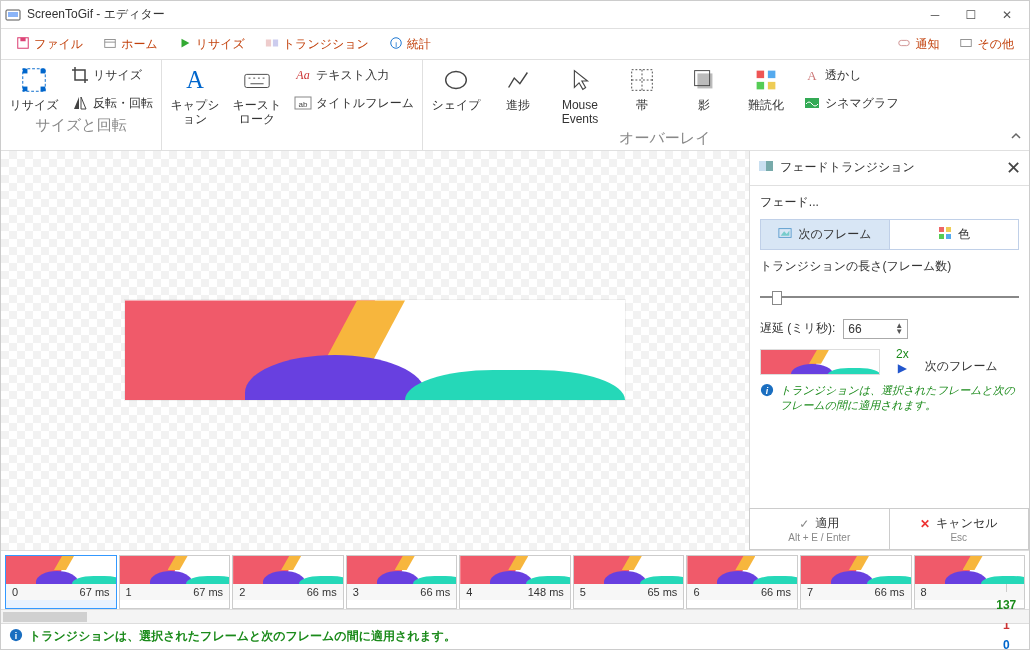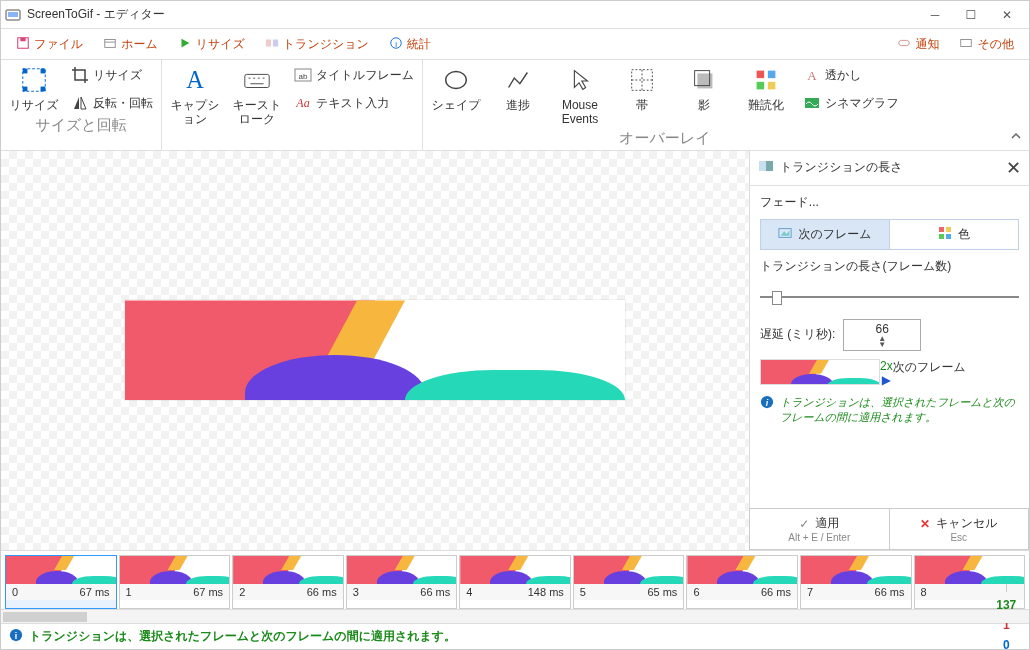--- a/index.html
+++ b/index.html
@@ -35,22 +35,22 @@
 .panel-header .close { margin-left: auto; font-size: 18px; cursor: pointer; color: #444;}
 .panel-body { padding: 8px 10px; flex: 1; display: flex; flex-direction: column; gap: 8px;}
 .tabset { display: flex; border: 1px solid #c0d0e8;}
 .tab { flex: 1; padding: 6px 4px; display:flex; align-items:center; justify-content:center; gap:6px; cursor:pointer; font-size:12px;}
 .tab.active { background: #d8e6f5;}
 .slider-wrap { padding: 4px 0;}
 .slider-track { width: 100%; height: 20px; position: relative;}
 .slider-line { position:absolute; left:0; right:0; top:9px; height:2px; background:#888;}
 .slider-thumb { position:absolute; left:12px; top:4px; width:10px; height:14px; background:#fff; border:1px solid #888;}
 .delay-row { display:flex; align-items:center; gap:8px;}
-.spinner { display:flex; align-items:center; border:1px solid #aaa; padding:2px 4px; width:78px; justify-content:space-between;flex-direction:column;}
-.preview-row { display:flex; align-items:flex-start; gap:0;}
+.spinner { display:flex; align-items:center; border:1px solid #aaa; padding:2px 4px; width:65px; justify-content:space-between;}
+.preview-row { display:flex; align-items:flex-end; gap:16px;}
 .mini-preview { width:120px; height:26px; position:relative; overflow:hidden; border:1px solid #ddd;}
 .mini-preview .shape-red{width:60px;height:26px;}
 .mini-preview .shape-orange{left:48px;width:20px;height:14px;}
 .mini-preview .shape-purple{left:30px;top:14px;width:42px;height:12px;}
 .mini-preview .shape-teal{left:66px;top:18px;width:54px;height:8px;}
 .info-row { display:flex; gap:6px; color:#1a8a1a; font-style:italic; font-size:11px; align-items:flex-start;}
 .panel-footer { display:flex; border-top:1px solid #ddd;}
 .panel-footer .fbtn { flex:1; display:flex; flex-direction:column; align-items:center; padding:6px 4px; border:1px solid #ccc; margin:-1px 0 0 -1px; cursor:pointer;}
 .fbtn .top { display:flex; align-items:center; gap:6px; font-size:12px;}
 .fbtn .sub { font-size:10px; color:#888;}
@@ -198,32 +198,32 @@
                 <line x1="17" y1="14" x2="19" y2="14" stroke="#444"></line>
                 <line x1="22" y1="14" x2="24" y2="14" stroke="#444"></line>
                 <line x1="9" y1="20" x2="23" y2="20" stroke="#444"></line>
               </svg>
             </span>
           <span>キーストローク</span>
         </div>
         <div style="display:flex;flex-direction:column;gap:6px;">
           <div class="rbtn-small">
             <span class="ic">
+                <span style="font-style:italic;font-family:serif;color:#c33;">Aa</span>
+              </span>
+            <span>テキスト入力</span>
+          </div>
+          <div class="rbtn-small">
+            <span class="ic">
                 <svg viewBox="0 0 18 18" width="18" height="18">
                   <rect x="1" y="3" width="16" height="12" fill="none" stroke="#888"></rect>
                   <text x="9" y="13" text-anchor="middle" font-size="8" fill="#444">ab</text>
                 </svg>
               </span>
             <span>タイトルフレーム</span>
-          </div>
-          <div class="rbtn-small">
-            <span class="ic">
-                <span style="font-style:italic;font-family:serif;color:#c33;">Aa</span>
-              </span>
-            <span>テキスト入力</span>
           </div>
         </div>
       </div>
     </div>
 
     <div class="ribbon-group" style="border-right:none;">
       <div class="ribbon-row">
         <div class="rbtn-big">
           <span class="ic">
               <svg viewBox="0 0 32 32" width="30" height="30">
@@ -316,21 +316,21 @@
         <div class="shape-teal"></div>
       </div>
     </div>
 
     <div class="side-panel">
       <div class="panel-header">
         <span><svg width="16" height="16" viewBox="0 0 16 16">
               <rect x="1" y="3" width="7" height="10" fill="#c9dff0"></rect>
               <rect x="8" y="3" width="7" height="10" fill="#7aa"></rect>
             </svg></span>
-        <span>トランジションの長さ</span>
+        <span>フェードトランジション</span>
         <span class="close">✕</span>
       </div>
       <div class="panel-body">
         <div>フェード...</div>
         <div class="tabset">
           <div class="tab active">
             <span><svg width="14" height="14" viewBox="0 0 16 16">
                   <rect x="1" y="3" width="14" height="10" fill="none" stroke="#59c"></rect>
                   <polygon points="3,11 7,6 10,9 13,5 13,11" fill="#7cc"></polygon>
                 </svg></span>

